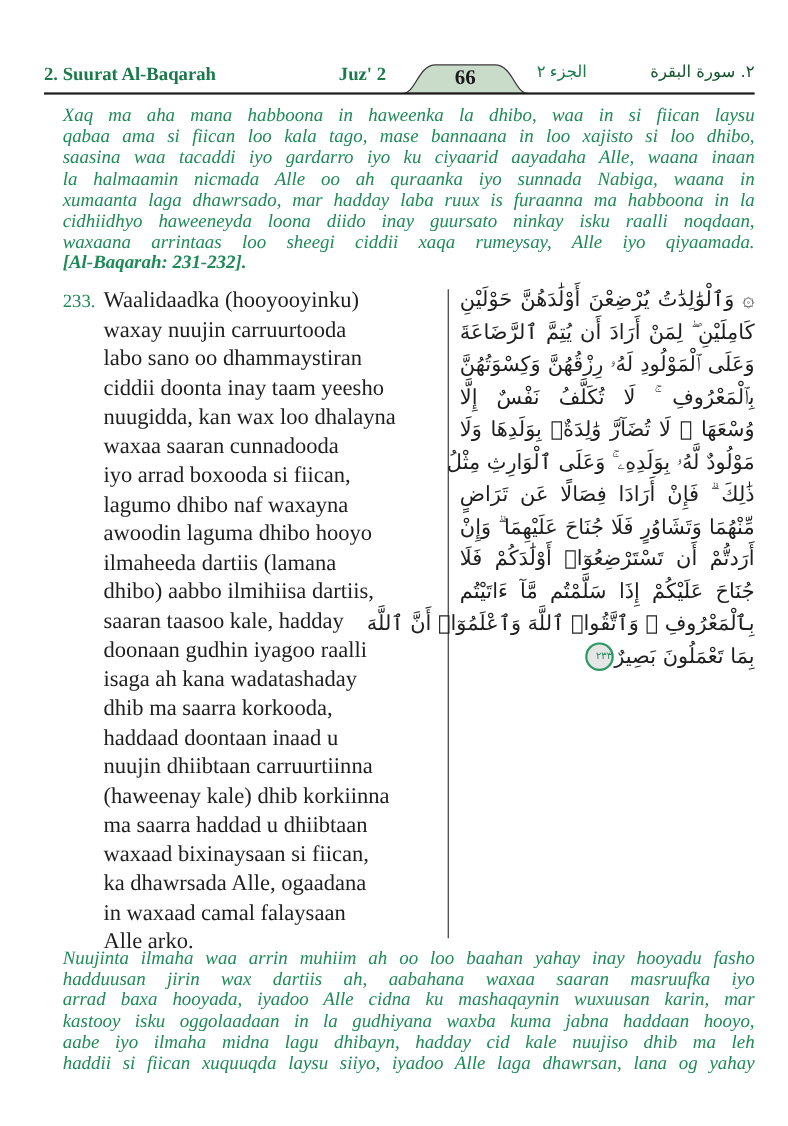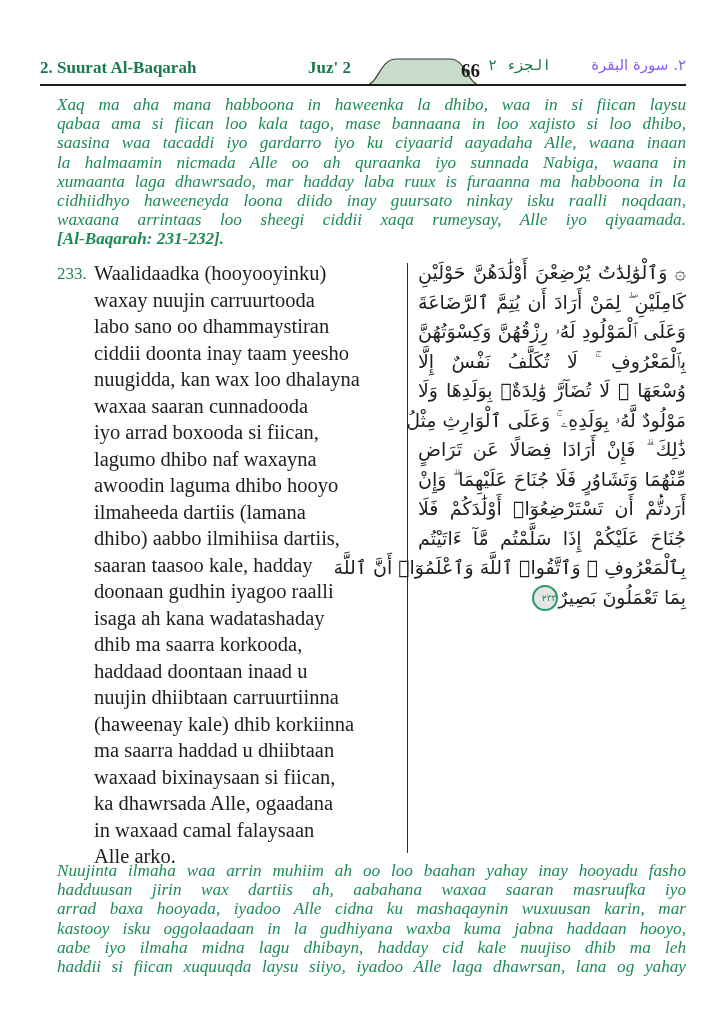--- a/index.html
+++ b/index.html
@@ -20,31 +20,31 @@
     color: #1a7a4c; font-size: 17px;
   }
   .h-juz {
     position: absolute; left: 268px; top: 6px;
     font-family: "Liberation Serif", serif; font-weight: bold;
     color: #1a7a4c; font-size: 17px;
   }
   .h-tab { position: absolute; left: 326px; top: 5px; width: 114px; height: 28px; }
   .h-tab svg { position: absolute; left: 0; top: 0; }
   .h-tab .num {
-    position: absolute; left: 0; right: 0; top: 3px; text-align: right;
+    position: absolute; left: 0; right: 0; top: 3px; text-align: center;
     font-family: "Liberation Serif", serif; font-weight: bold;
     font-size: 19px; color: #1a1a1a;
   }
   .h-juz-ar {
     position: absolute; left: 448px; top: 4px; direction: rtl;
-    font-family: Liberation Mono, monospace; color: #1a7a4c; font-size: 15px; text-align: center;
+    font-family: Liberation Serif, serif; color: #1a7a4c; font-size: 15px; text-align: center;
   }
   .h-right {
     position: absolute; right: 0; top: 4px; direction: rtl;
-    font-family: "DejaVu Sans", sans-serif; color: #8b5cf6; font-size: 15px;
+    font-family: "DejaVu Sans", sans-serif; color: #14532d; font-size: 15px;
   }
 
   
   .green-para {
     position: absolute; left: 57px; width: 629px;
     color: #1d8a57; font-family: "Liberation Serif", serif;
     font-size: 17.2px; line-height: 19.2px; text-align: justify; font-style: italic;
   }
   .green-para .line { display: block; text-align: justify; text-align-last: justify; white-space: nowrap; }
   .green-para .line.last { text-align-last: left; }

